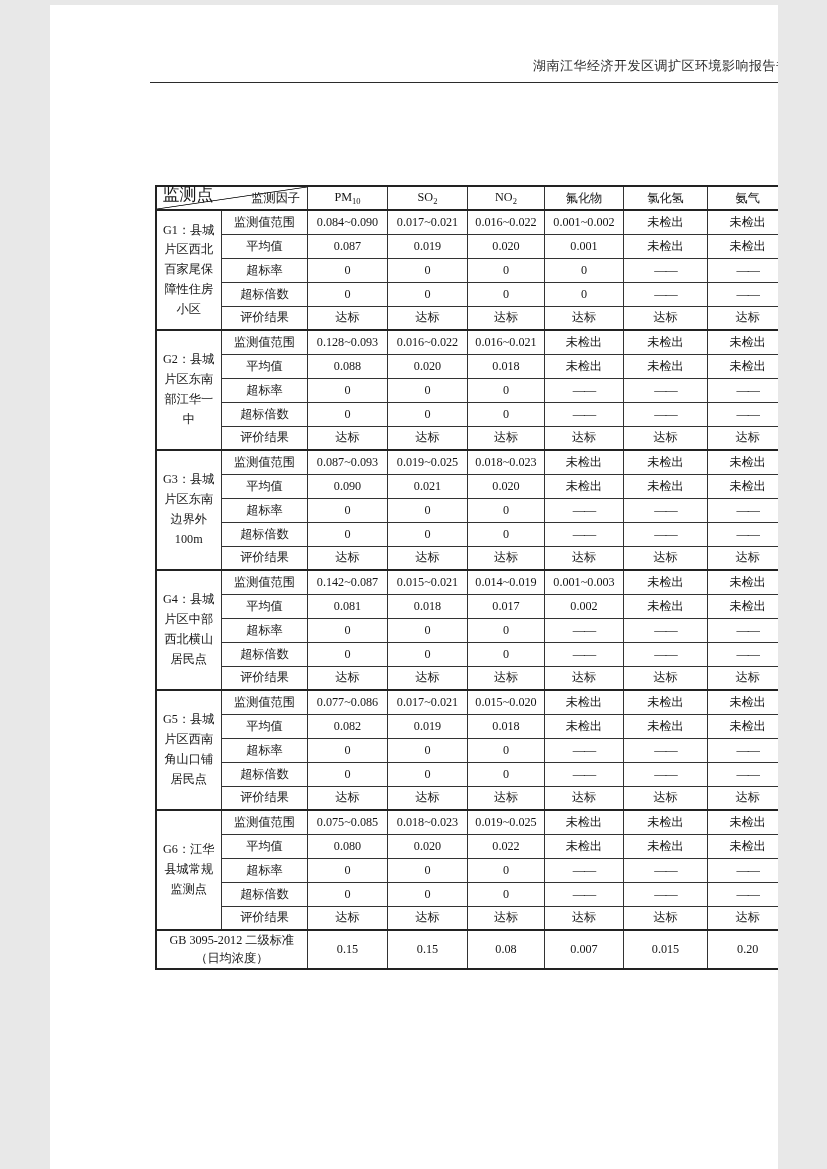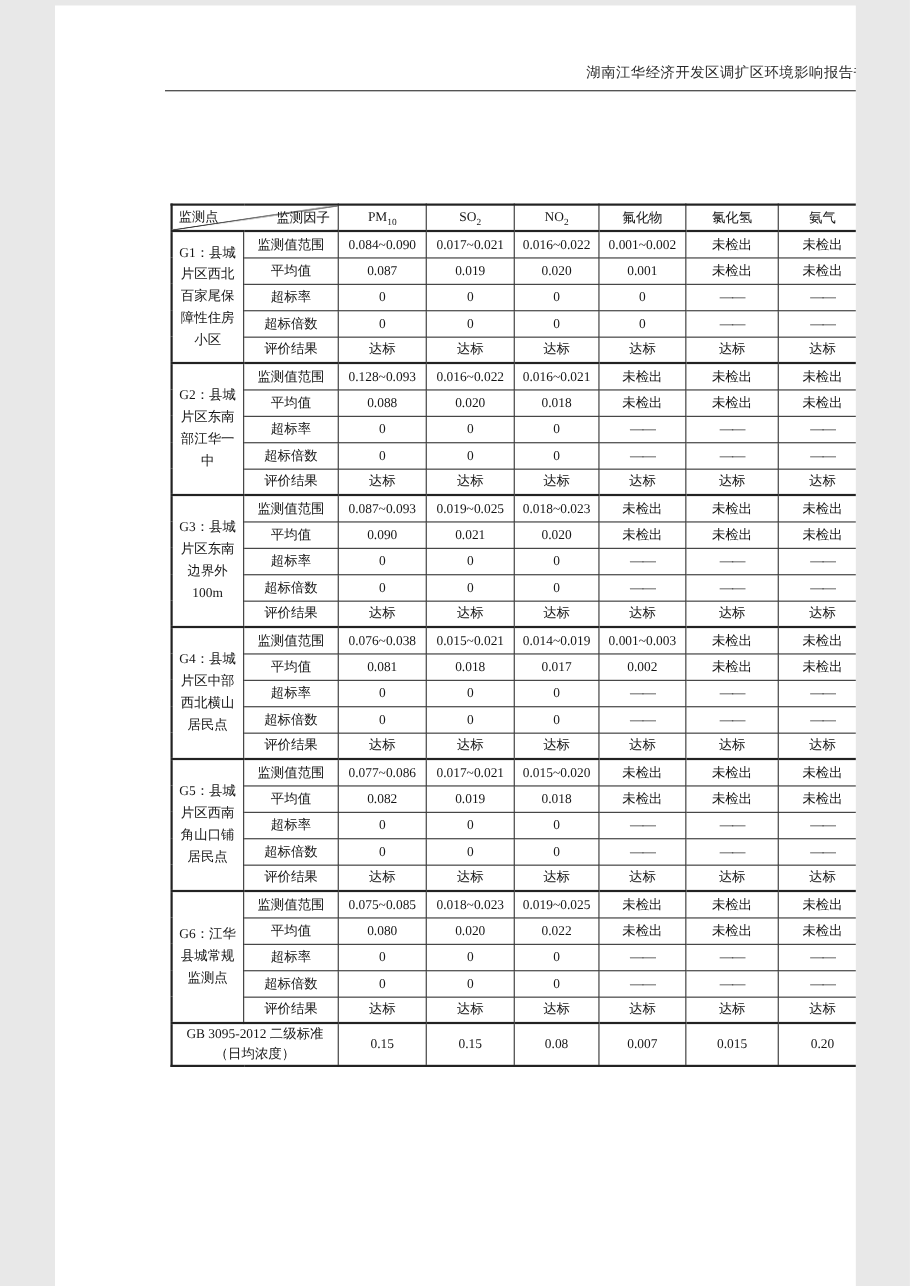--- a/index.html
+++ b/index.html
@@ -22,21 +22,21 @@
   table.monitor td,table.monitor th{border:1px solid #333;text-align:center;vertical-align:middle;
                 font-weight:normal;font-size:12.2px;padding:1px 2px;color:#151515;}
   table.monitor tr{height:24px;}
   tr.head-row{height:40px;}
   tr.sec-top td{border-top:2px solid #222;}
   tr.standard-row{height:38px;}
   th.corner{position:relative;padding:0;
     background:linear-gradient(to bottom right,transparent calc(50% - 0.8px),
                #3a3a3a calc(50% - 0.2px),#3a3a3a calc(50% + 0.2px),transparent calc(50% + 0.8px));}
   th.corner .top-label{position:absolute;top:3px;right:7px;font-size:12.2px;}
-  th.corner .bottom-label{position:absolute;bottom:3px;left:6px;font-size:12px;}
+  th.corner .bottom-label{position:absolute;bottom:3px;left:6px;font-size:17px;}
   th sub{font-size:8.5px;}
   td.point-cell{padding:2px 6px;line-height:1.62;font-size:12.2px;}
   td.rowlabel-cell{font-size:12.2px;}
   td.dash{color:#777;letter-spacing:-1px;}
   td.standard-label{white-space:pre-line;line-height:1.45;font-size:12.2px;}
   .analysis{position:absolute;left:90px;top:986px;width:650px;font-size:16px;line-height:40px;
             text-align:justify;text-indent:2em;color:#151515;}
   .analysis sub{font-size:10px;}
   .page-number{position:absolute;left:0;top:1086px;width:827px;text-align:center;
                font-size:12.5px;color:#222;}
@@ -211,21 +211,21 @@
           <td>达标</td>
           <td>达标</td>
           <td>达标</td>
           <td>达标</td>
           <td>达标</td>
           <td>达标</td>
         </tr>
         <tr class="sec-top">
           <td rowspan="5" class="point-cell">G4：县城片区中部西北横山居民点</td>
           <td class="rowlabel-cell">监测值范围</td>
-          <td>0.076~0.038</td>
+          <td>0.142~0.087</td>
           <td>0.015~0.021</td>
           <td>0.014~0.019</td>
           <td>0.001~0.003</td>
           <td>未检出</td>
           <td>未检出</td>
         </tr>
         <tr>
           <td class="rowlabel-cell">平均值</td>
           <td>0.081</td>
           <td>0.018</td>

